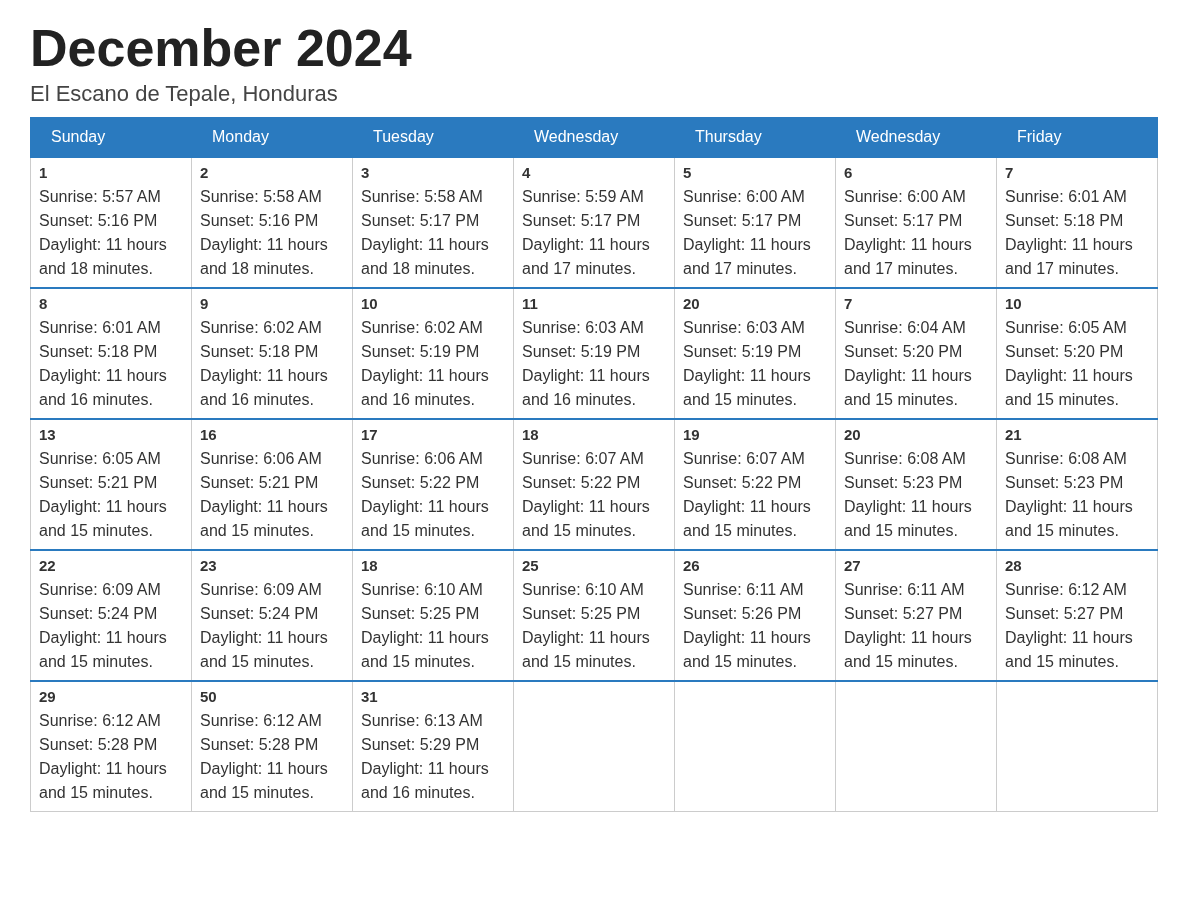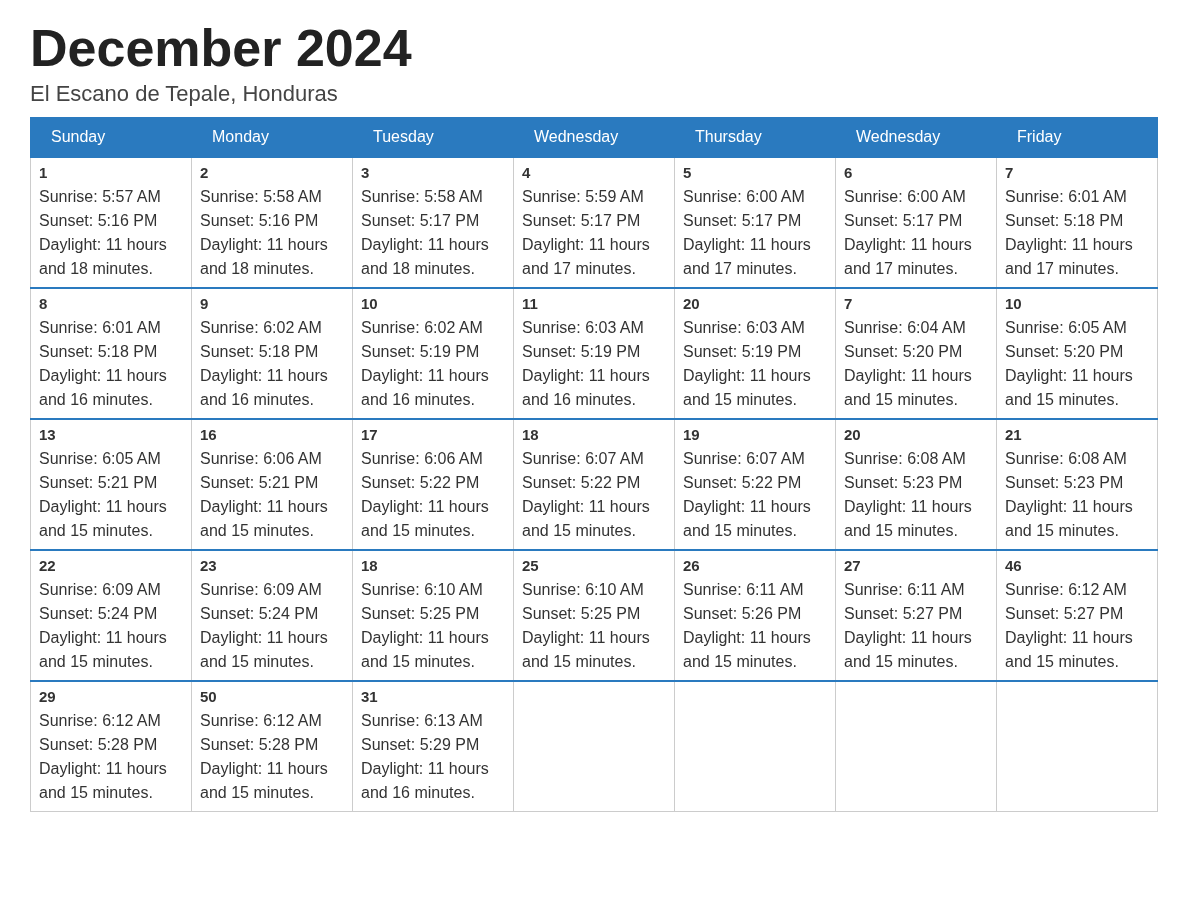--- a/index.html
+++ b/index.html
@@ -235,21 +235,21 @@
         </td>
         <td>
           <span class="day-num">26</span>
           <div class="day-info">Sunrise: 6:11 AM<br>Sunset: 5:26 PM<br>Daylight: 11 hours and 15 minutes.</div>
         </td>
         <td>
           <span class="day-num">27</span>
           <div class="day-info">Sunrise: 6:11 AM<br>Sunset: 5:27 PM<br>Daylight: 11 hours and 15 minutes.</div>
         </td>
         <td>
-          <span class="day-num">46</span>
+          <span class="day-num">28</span>
           <div class="day-info">Sunrise: 6:12 AM<br>Sunset: 5:27 PM<br>Daylight: 11 hours and 15 minutes.</div>
         </td>
       </tr>
       <tr>
         <td>
           <span class="day-num">29</span>
           <div class="day-info">Sunrise: 6:12 AM<br>Sunset: 5:28 PM<br>Daylight: 11 hours and 15 minutes.</div>
         </td>
         <td>
           <span class="day-num">50</span>

